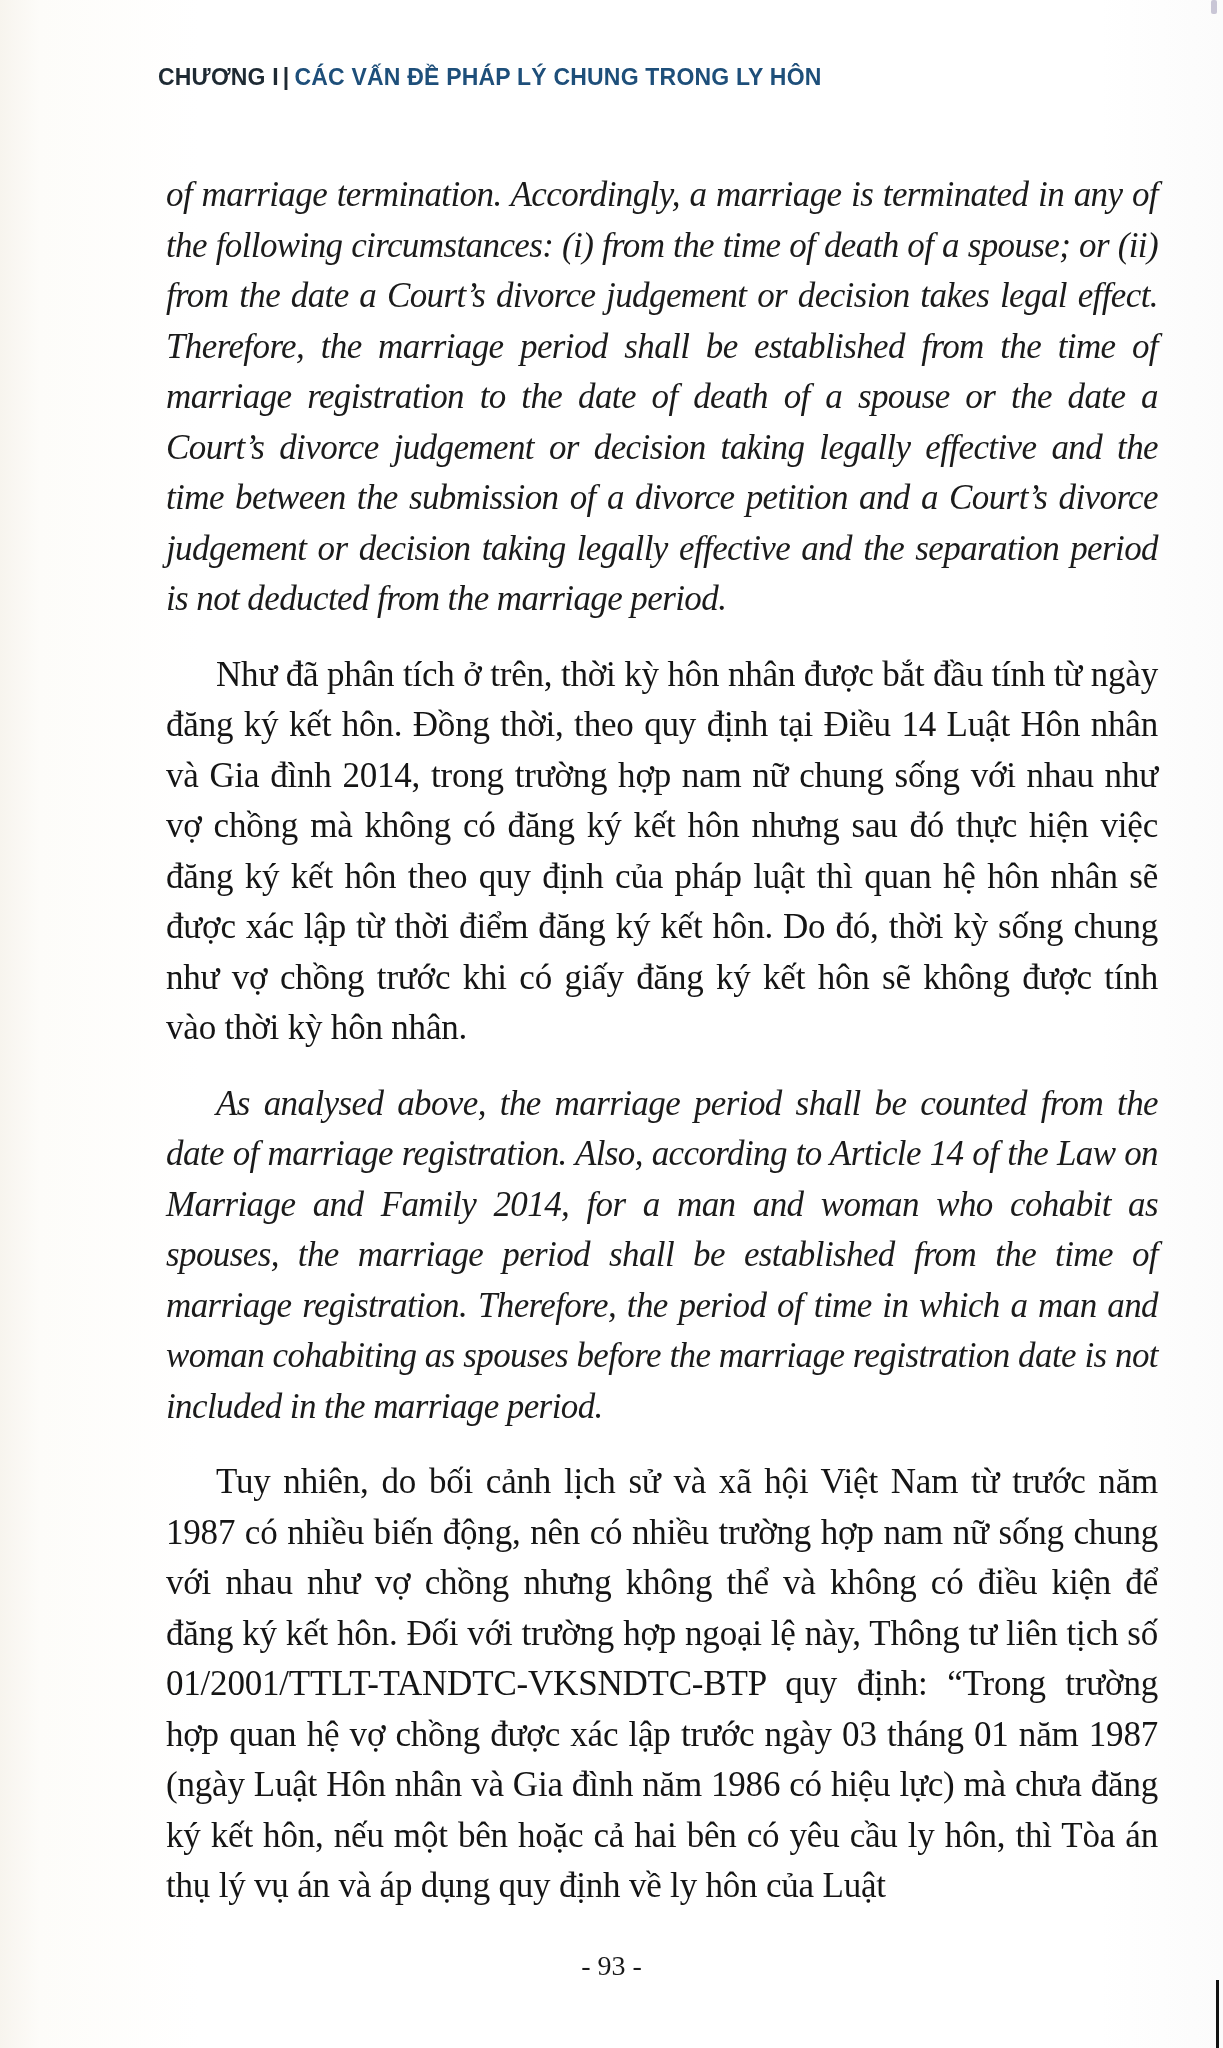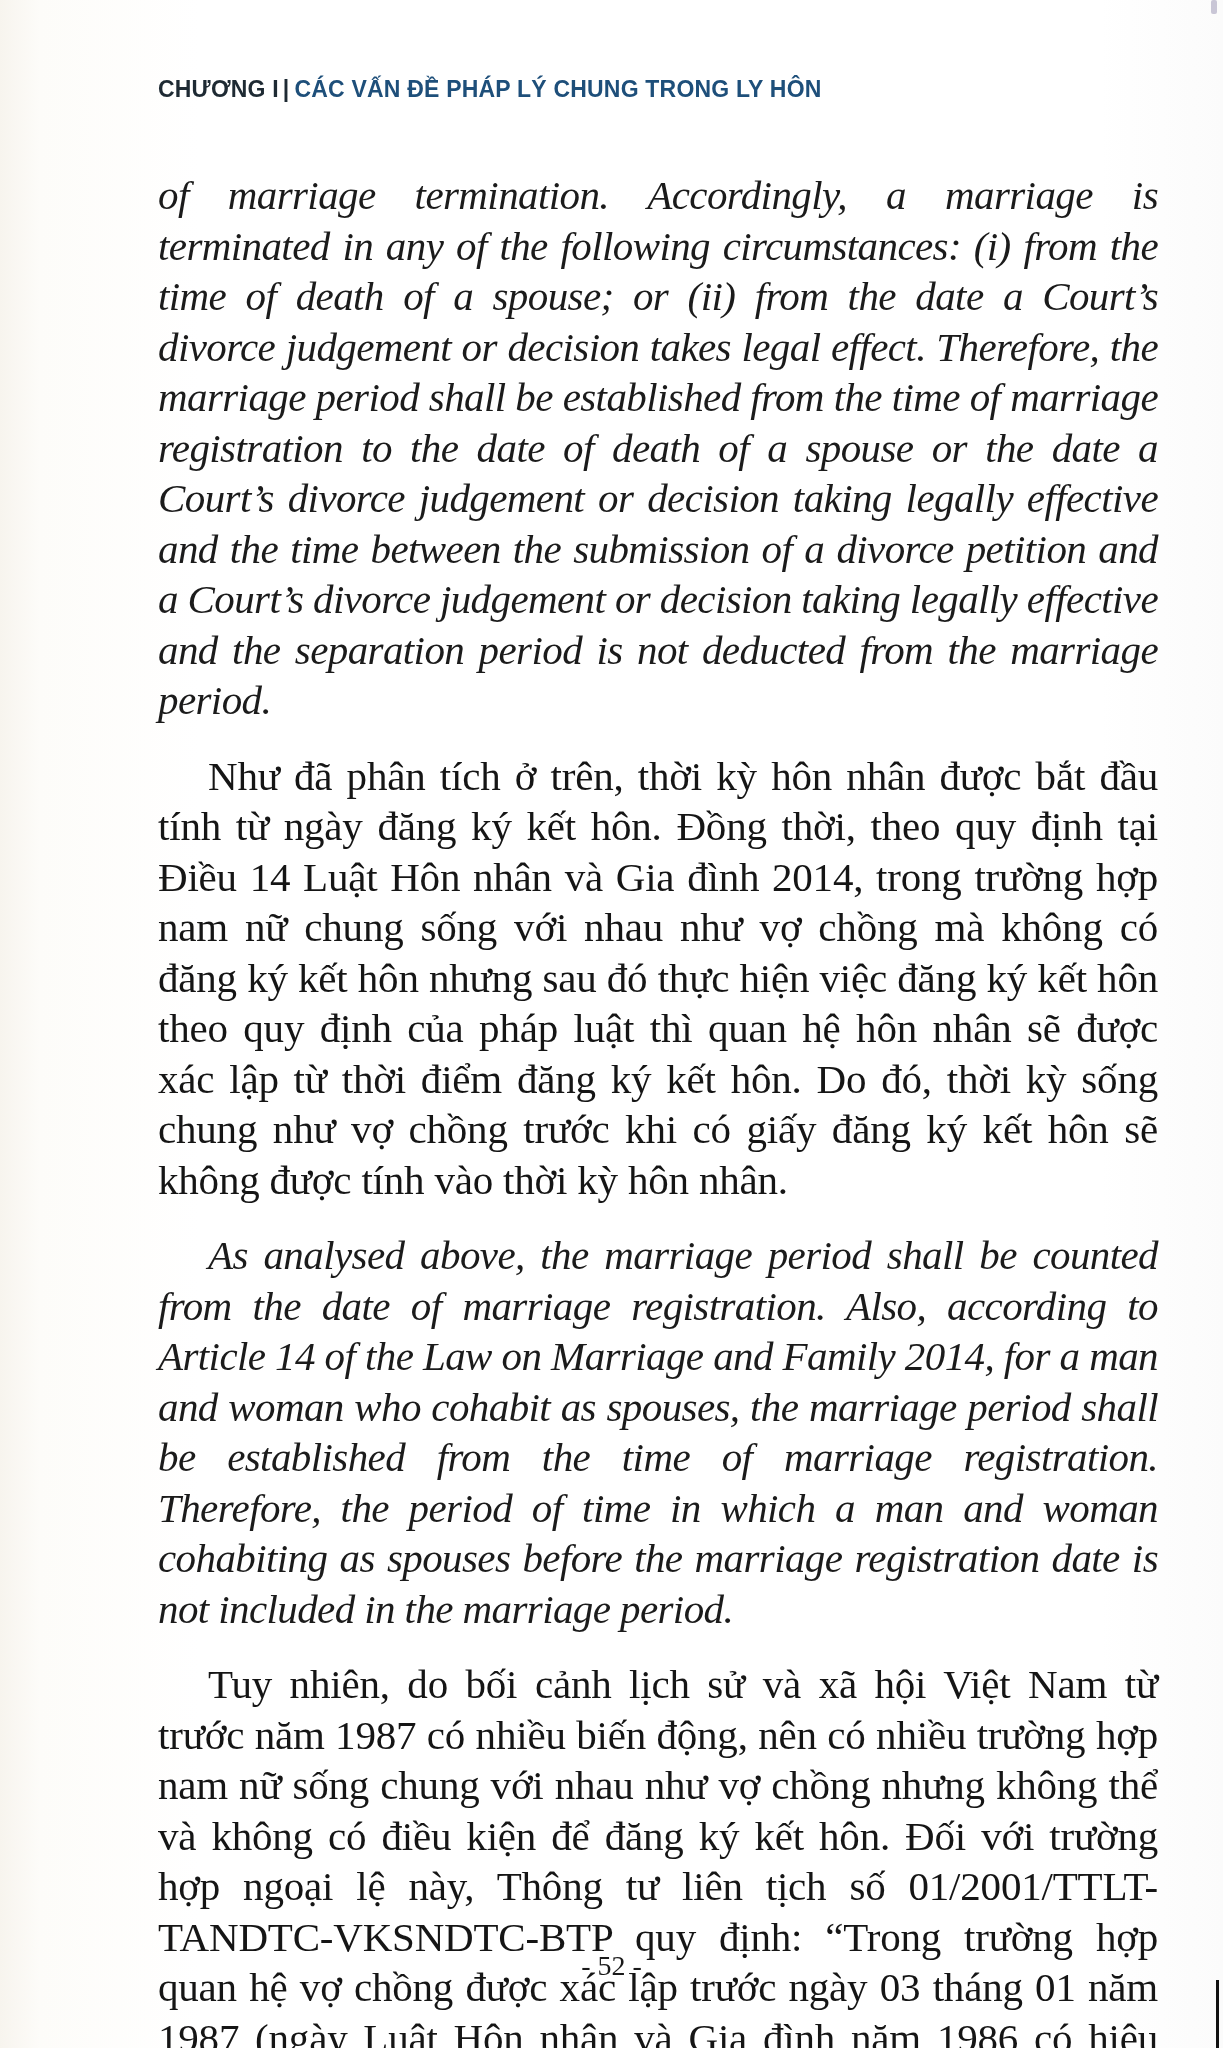--- a/index.html
+++ b/index.html
@@ -7,33 +7,33 @@
     width: 1223px; height: 2048px; overflow: hidden;
     background: #fdfcfa;
     position: relative;
     color: #1a1a1a;
   }
   .page {
     position: absolute; left: 0; top: 0; width: 1223px; height: 2048px;
     background: linear-gradient(90deg, #f7f4ee 0px, #fdfcf9 40px, #ffffff 200px, #ffffff 1100px, #fbfbfb 1223px);
   }
   .running-head {
-    position: absolute; left: 158px; top: 76px;
+    position: absolute; left: 158px; top: 64px;
     font-family: "Liberation Sans", sans-serif;
     font-size: 23px; letter-spacing: 0.2px; white-space: nowrap;
   }
   .running-head .chapter { font-weight: bold; color: #1e2a33; }
   .running-head .sep { font-weight: bold; color: #1e2a33; margin: 0 5px 0 4px; }
   .running-head .title { color: #1e4f7a; font-weight: bold; }
   .body-text {
     position: absolute; left: 158px; top: 170px; width: 1000px;
   }
   .para {
-    margin: 0 0 25px 0;
-    font-size: 41px;
+    margin: 0 0 25px 8px;
+    font-size: 35px;
     line-height: 50.5px;
     text-align: justify;
   }
   .para.en { font-family: "Liberation Serif", serif; font-style: italic; letter-spacing: -0.6px; color: #1b1b1b; }
   .para.vi { font-family: "Liberation Serif", serif; color: #151515; letter-spacing: -0.2px; }
   .para.indent { text-indent: 50px; }
   .para .quote { }
   .page-number {
     position: absolute; left: 0; width: 1223px; top: 1950px; text-align: center;
     font-family: "Liberation Serif", serif; font-size: 28px; color: #1a1a1a;
@@ -55,15 +55,15 @@
     <span class="chapter">CHƯƠNG I</span><span class="sep">|</span><span class="title">CÁC VẤN ĐỀ PHÁP LÝ CHUNG TRONG LY HÔN</span>
   </div>
 
   <div class="body-text">
     <p class="para en">of marriage termination. Accordingly, a marriage is terminated in any of the following circumstances: (i) from the time of death of a spouse; or (ii) from the date a Court’s divorce judgement or decision takes legal effect. Therefore, the marriage period shall be established from the time of marriage registration to the date of death of a spouse or the date a Court’s divorce judgement or decision taking legally effective and the time between the submission of a divorce petition and a Court’s divorce judgement or decision taking legally effective and the separation period is not deducted from the marriage period.</p>
     <p class="para vi indent">Như đã phân tích ở trên, thời kỳ hôn nhân được bắt đầu tính từ ngày đăng ký kết hôn. Đồng thời, theo quy định tại Điều 14 Luật Hôn nhân và Gia đình 2014, trong trường hợp nam nữ chung sống với nhau như vợ chồng mà không có đăng ký kết hôn nhưng sau đó thực hiện việc đăng ký kết hôn theo quy định của pháp luật thì quan hệ hôn nhân sẽ được xác lập từ thời điểm đăng ký kết hôn. Do đó, thời kỳ sống chung như vợ chồng trước khi có giấy đăng ký kết hôn sẽ không được tính vào thời kỳ hôn nhân.</p>
     <p class="para en indent">As analysed above, the marriage period shall be counted from the date of marriage registration. Also, according to Article 14 of the Law on Marriage and Family 2014, for a man and woman who cohabit as spouses, the marriage period shall be established from the time of marriage registration. Therefore, the period of time in which a man and woman cohabiting as spouses before the marriage registration date is not included in the marriage period.</p>
     <p class="para vi indent"><span>Tuy nhiên, do bối cảnh lịch sử và xã hội Việt Nam từ trước năm 1987 có nhiều biến động, nên có nhiều trường hợp nam nữ sống chung với nhau như vợ chồng nhưng không thể và không có điều kiện để đăng ký kết hôn. Đối với trường hợp ngoại lệ này, Thông tư liên tịch số 01/2001/TTLT-TANDTC-VKSNDTC-BTP quy định: </span><span class="quote">“Trong trường hợp quan hệ vợ chồng được xác lập trước ngày 03 tháng 01 năm 1987 (ngày Luật Hôn nhân và Gia đình năm 1986 có hiệu lực) mà chưa đăng ký kết hôn, nếu một bên hoặc cả hai bên có yêu cầu ly hôn, thì Tòa án thụ lý vụ án và áp dụng quy định về ly hôn của Luật</span></p>
   </div>
 
-  <div class="page-number">- 52 -</div>
+  <div class="page-number">- 93 -</div>
   <div class="edge-mark"></div>
 </div>
 
 </body></html>

